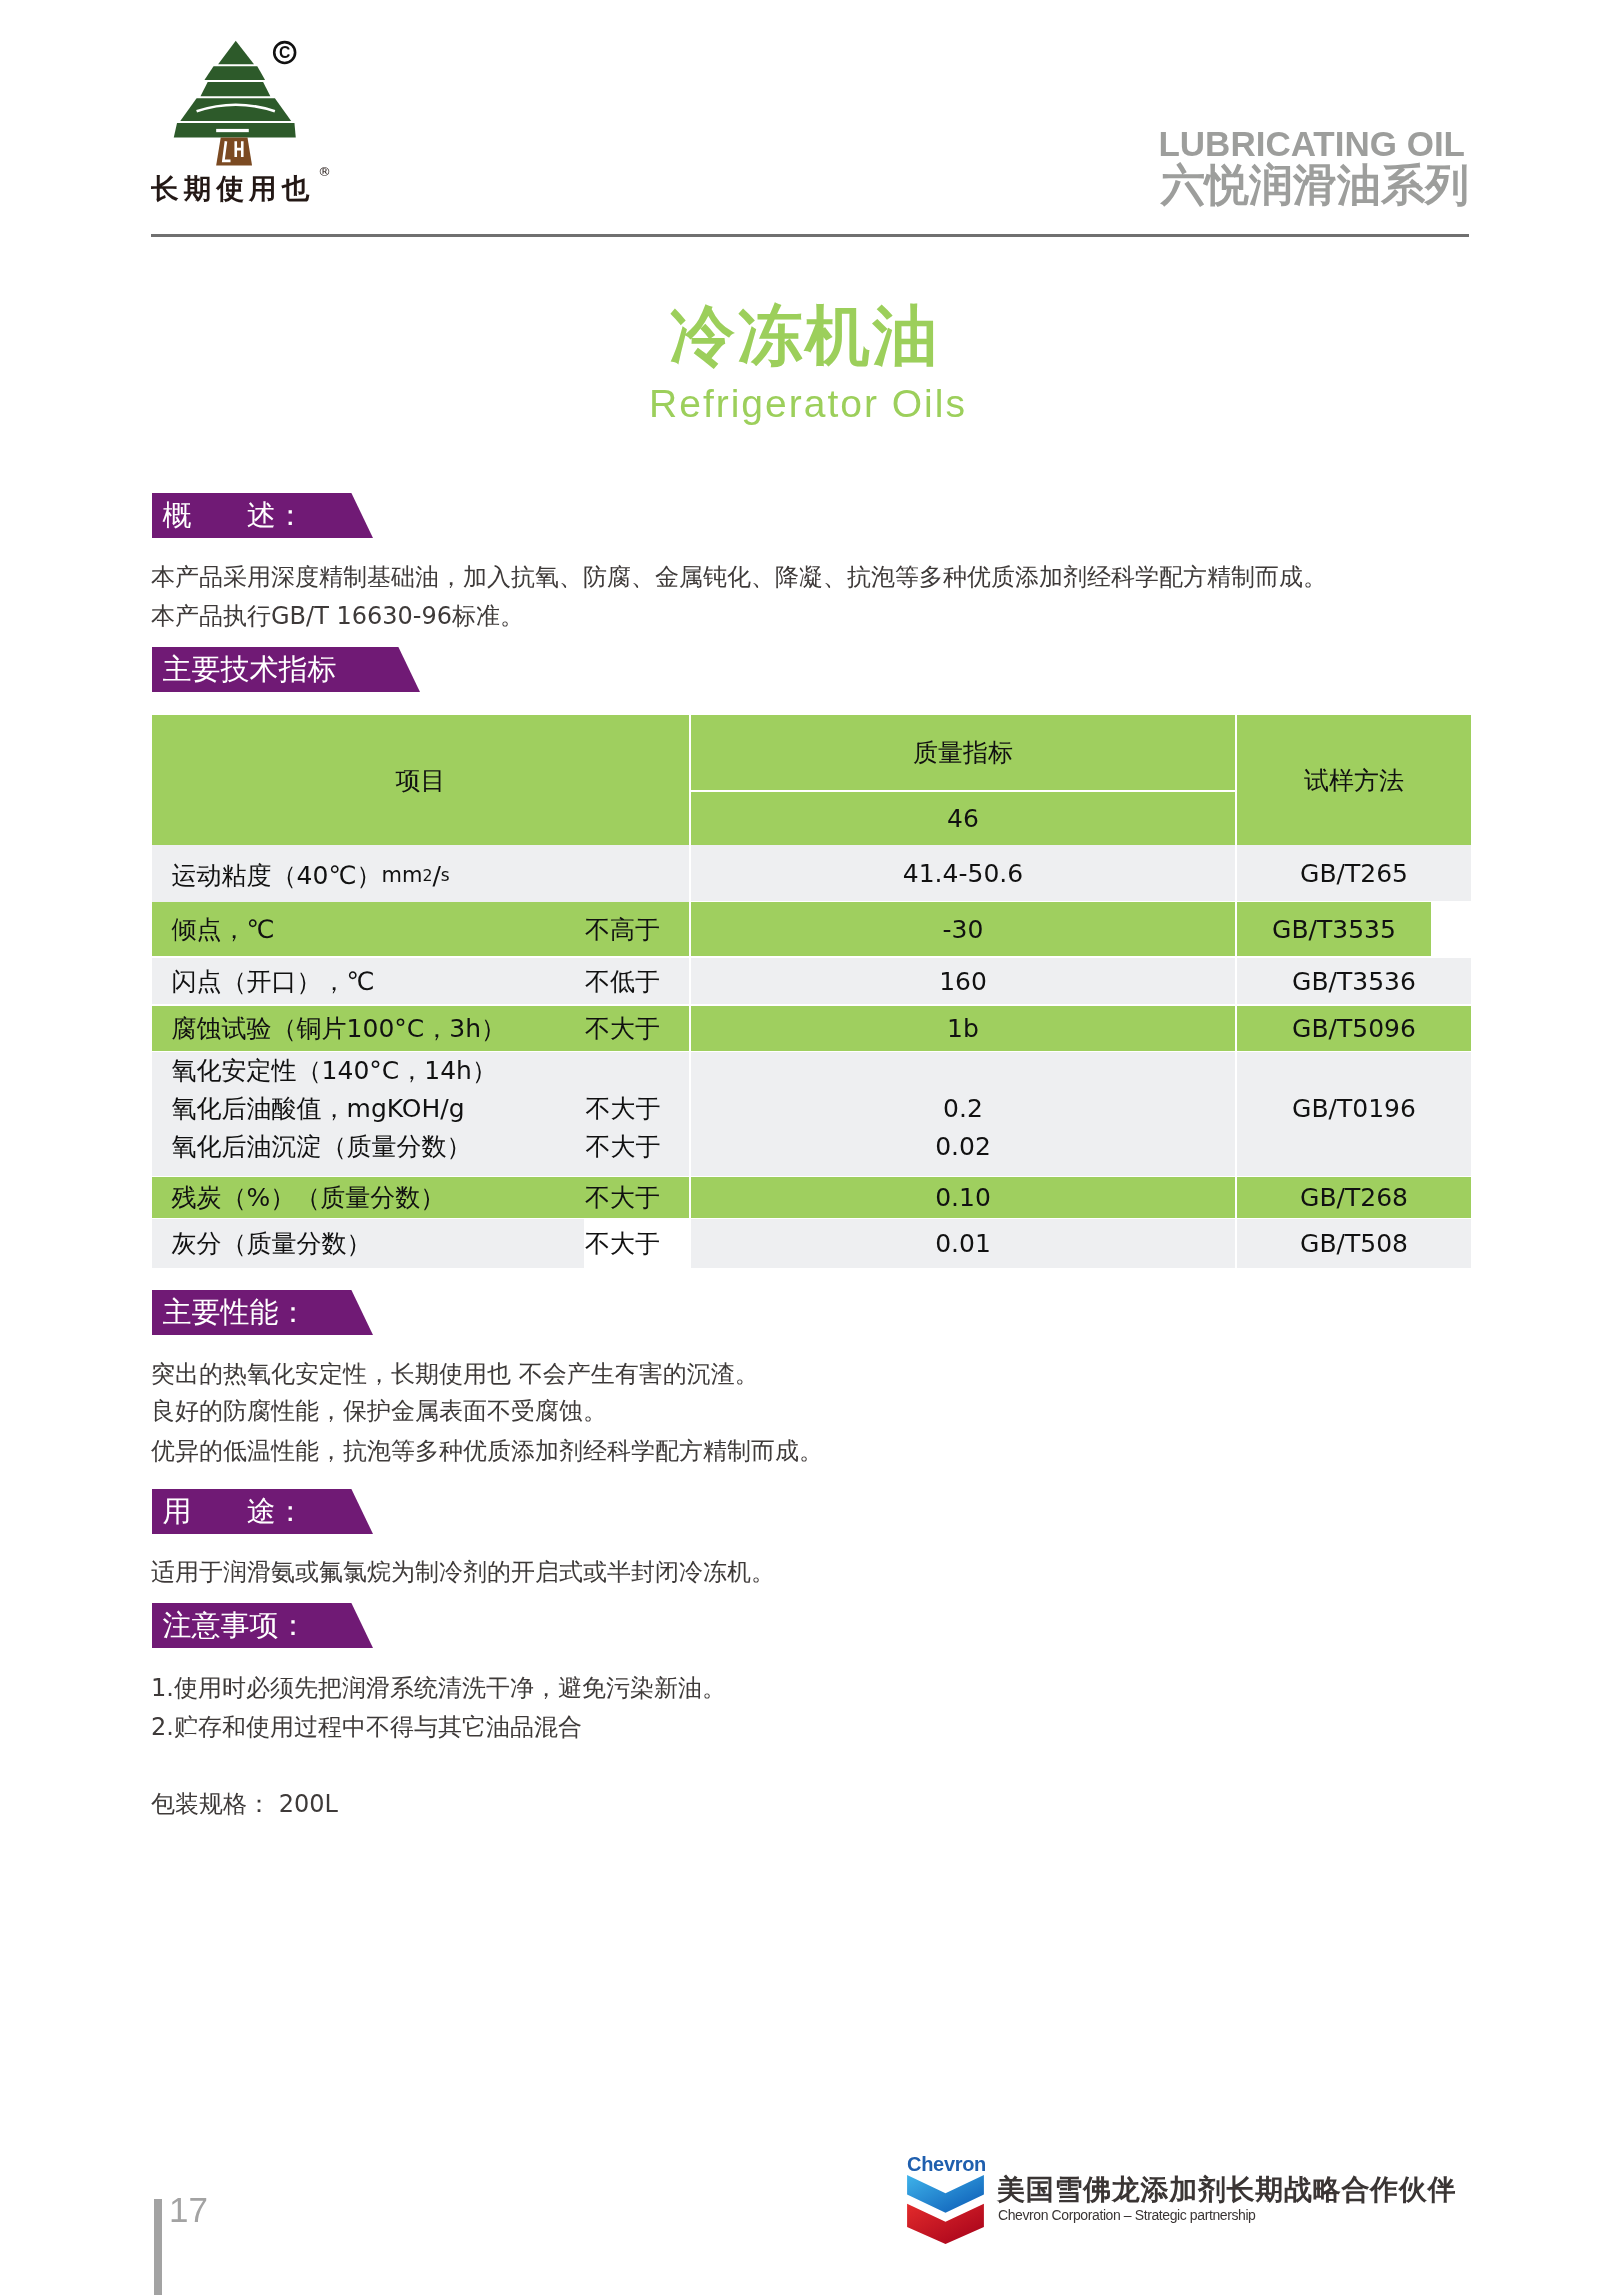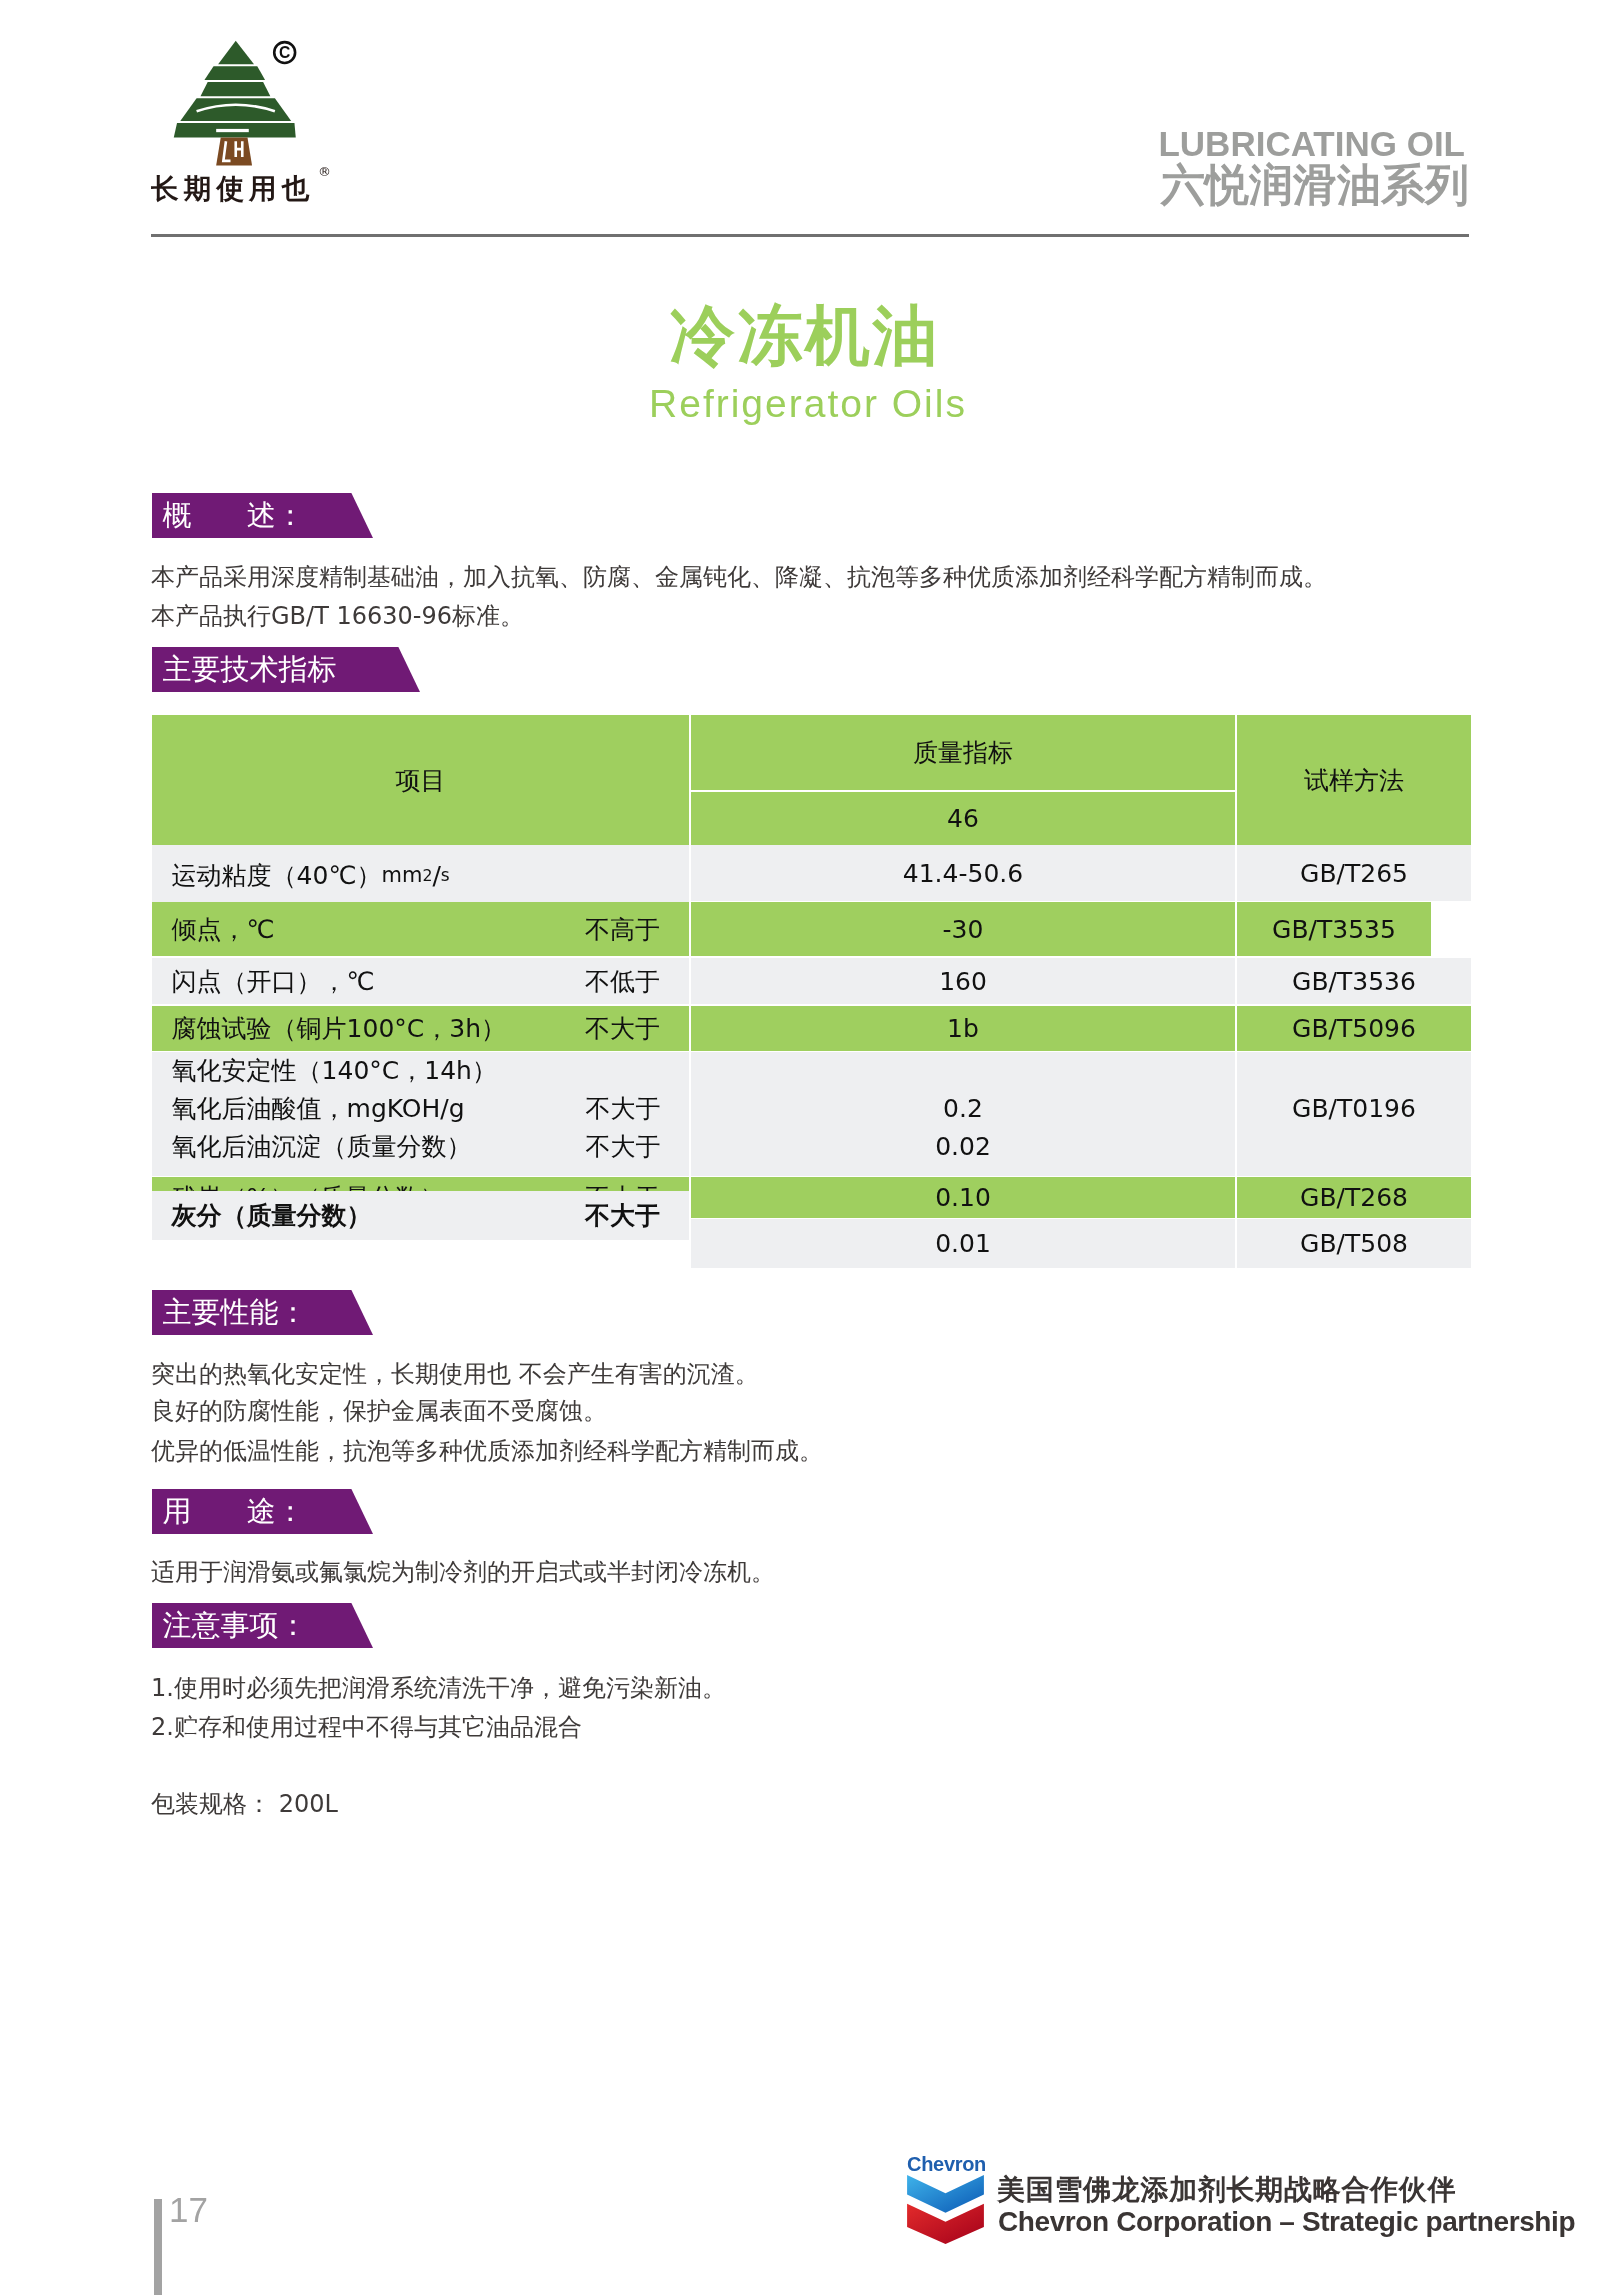--- a/index.html
+++ b/index.html
@@ -34,21 +34,21 @@
   .qual { position:absolute; left:433px; }
   .multi { line-height:38px; padding-left:19.6px; }
   sup.u { font-size:15.7px; vertical-align:9.2px; }
   sub.u { font-size:17px; vertical-align:-3.9px; }
 
   
   .pg-bar { left:154px; top:2199px; width:7.9px; height:97px; background:#a3a3a3; }
   .pg-num { left:169px; top:2192px; font-family:"Liberation Sans",sans-serif; font-size:35px; color:#a3a3a3; line-height:1; }
   .chev-word { left:907px; top:2154px; font-family:"Liberation Sans",sans-serif; font-weight:bold; font-size:20px; color:#1f5fae; letter-spacing:-0.3px; line-height:1; }
   .partner-cn { left:997px; top:2176px; font-size:28px; font-weight:bold; color:#3a3534; white-space:nowrap; line-height:1; letter-spacing:0.7px; }
-  .partner-en { left:998px; top:2208px; font-family:"Liberation Sans",sans-serif; font-size:28px; font-weight:bold; color:#3a3534; white-space:nowrap; line-height:1; letter-spacing:-0.4px; }
+  .partner-en { left:998px; top:2208px; font-family:"Liberation Sans",sans-serif; font-size:14px; font-weight:normal; color:#3a3534; white-space:nowrap; line-height:1; letter-spacing:-0.4px; }
 </style>
 </head>
 <body>
 
 <div class="abs" style="left:167px;top:33px;width:144px;height:137px;">
   <svg width="144" height="137" viewBox="255 50 220 210">
     <polygon points="360,62 333,98 388,98" fill="#2d5a2a"></polygon>
     <polygon points="326,101 393,101 405,122 312,122" fill="#2d5a2a"></polygon>
     <polygon points="317,125 402,125 413,147 306,147" fill="#2d5a2a"></polygon>
     <polygon points="300,150 420,150 445,185 275,185" fill="#2d5a2a"></polygon>
@@ -127,21 +127,21 @@
   </div>
   <div class="cell gray" style="left:1085px;top:337px;width:234px;height:124px;text-align:center;line-height:38px;padding-top:38px;">GB/T0196</div>
 
   <div class="cell green left" style="left:0;top:462px;width:537px;height:41px;">
     <span>残炭（%）（质量分数）</span>
     <span class="qual">不大于</span>
   </div>
   <div class="cell green center" style="left:539px;top:462px;width:544px;height:41px;">0.10</div>
   <div class="cell green center" style="left:1085px;top:462px;width:234px;height:41px;">GB/T268</div>
 
-  <div class="cell gray left" style="left:0;top:476px;width:537px;height:49px;font-weight:bold;">
+  <div class="cell gray left" style="left:0;top:504px;width:432px;height:49px;">
     <span>灰分（质量分数）</span>
     <span class="qual">不大于</span>
   </div>
   <div class="cell gray center" style="left:539px;top:504px;width:544px;height:49px;">0.01</div>
   <div class="cell gray center" style="left:1085px;top:504px;width:234px;height:49px;">GB/T508</div>
 </div>
 
 <div class="abs tag" style="top:1290px;width:221px;">主要性能：</div>
 <div class="abs para" style="top:1355px;">突出的热氧化安定性，长期使用也 不会产生有害的沉渣。</div>
 <div class="abs para" style="top:1392px;">良好的防腐性能，保护金属表面不受腐蚀。</div>

